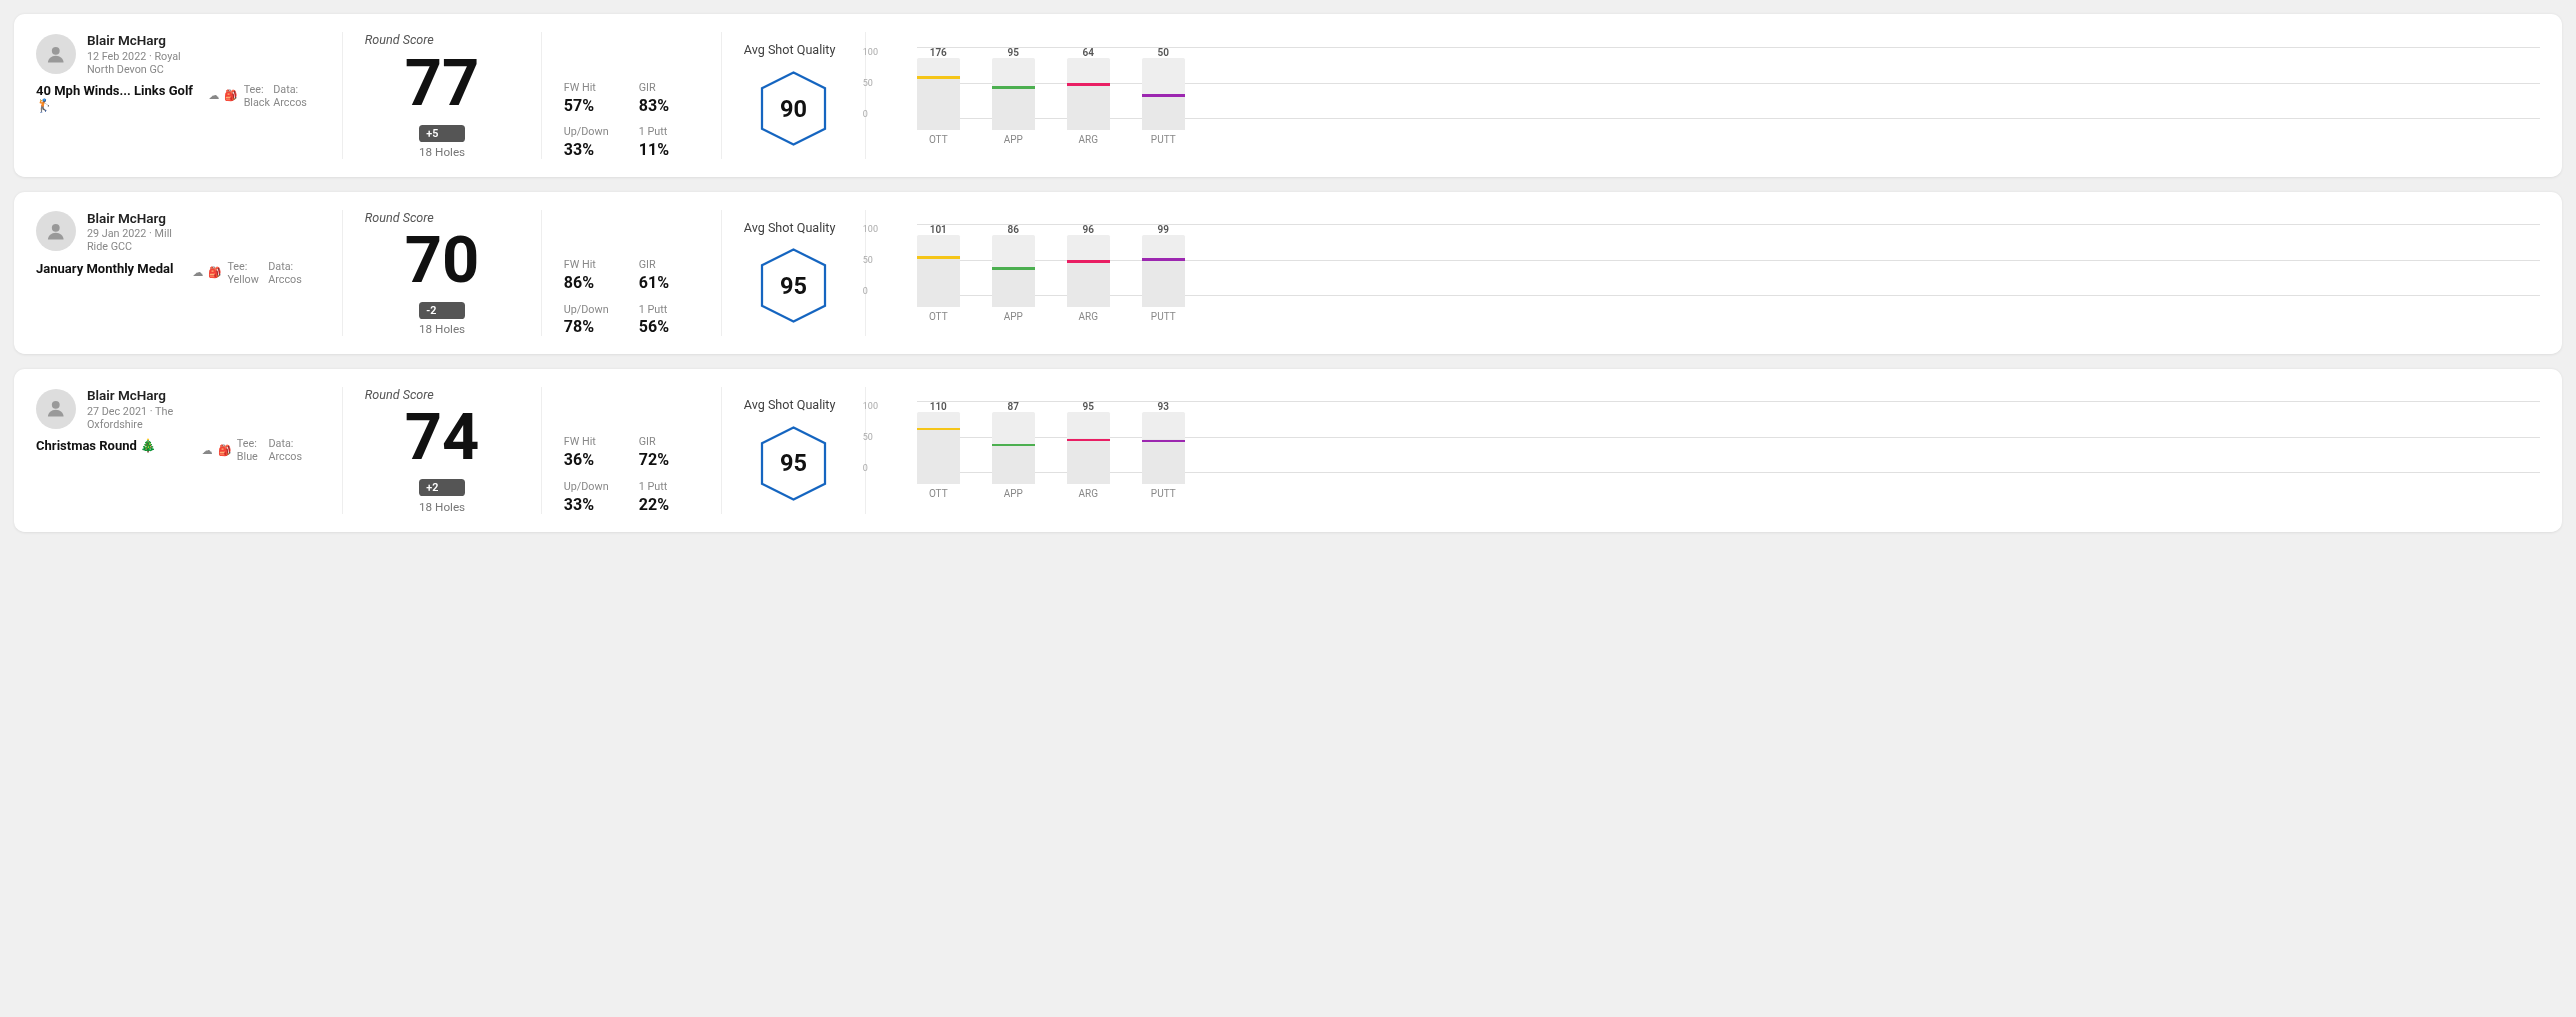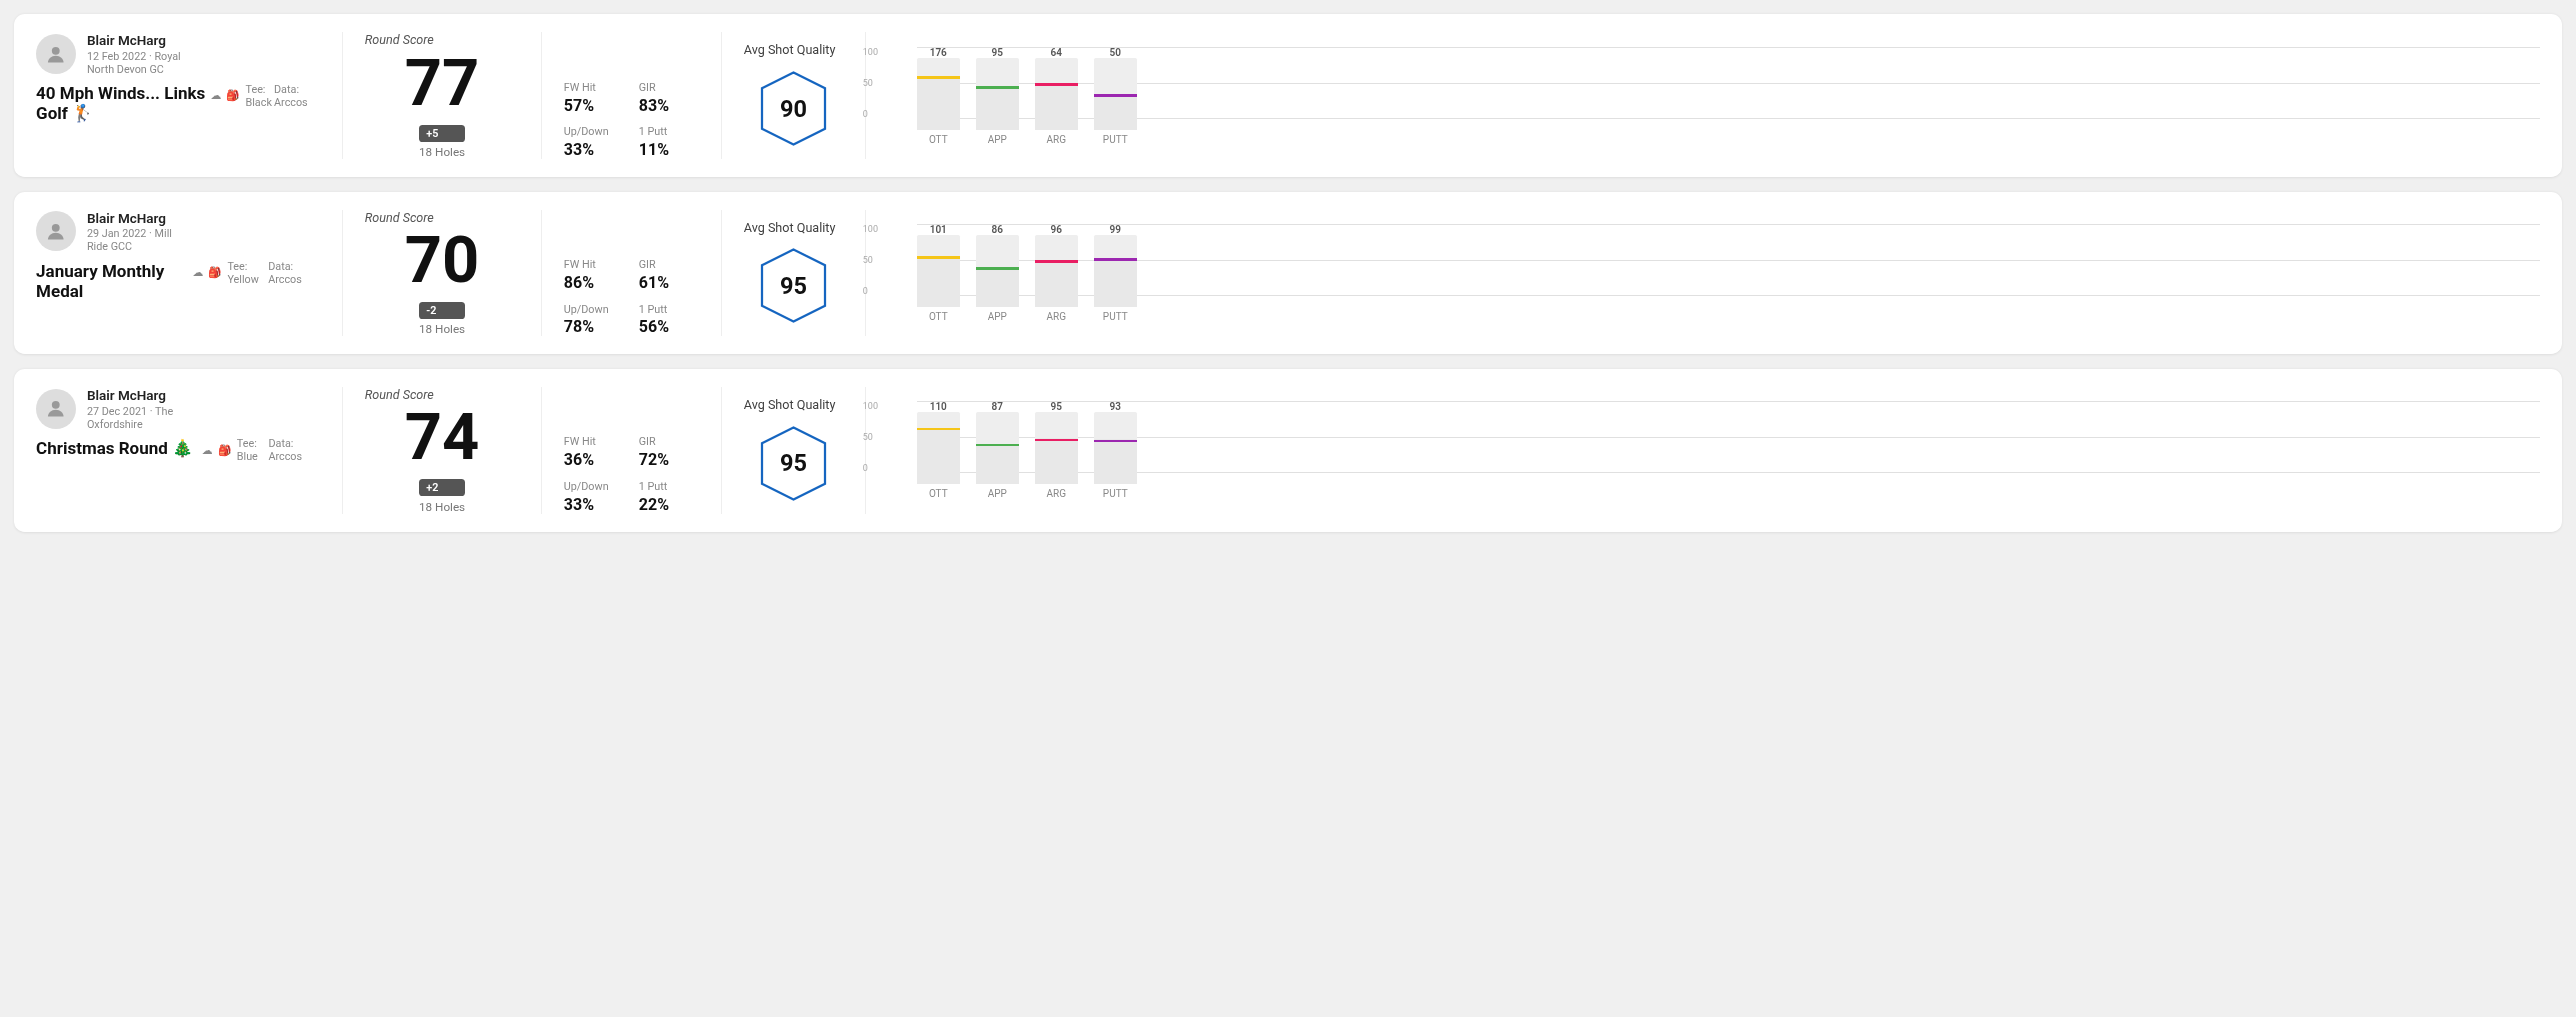--- a/index.html
+++ b/index.html
@@ -52,21 +52,21 @@
       font-size: 13.5px;
       font-weight: 600;
       color: #222;
     }
     .round-meta {
       font-size: 10.8px;
       color: #888;
       margin-top: 1.8px;
     }
     .round-title {
-      font-size: 17px;
+      font-size: 13px;
       font-weight: 700;
       color: #111;
       margin: 7.2px 0 10.8px 0;
     }
     .bottom-info {
       display: flex;
       justify-content: space-between;
       align-items: center;
       font-size: 10.8px;
       color: #888;
@@ -226,21 +226,21 @@
       height: 72px;
       justify-content: space-between;
     }
     .axis-label {
       font-size: 9px;
       color: #aaa;
     }
     .chart-area {
       display: flex;
       align-items: flex-end;
-      gap: 16px;
+      gap: 32px;
       position: relative;
       padding-left: 29px;
     }
     .chart-lines {
       position: absolute;
       left: 29px;
       right: 0;
       top: 0;
       height: 72px;
       display: flex;

